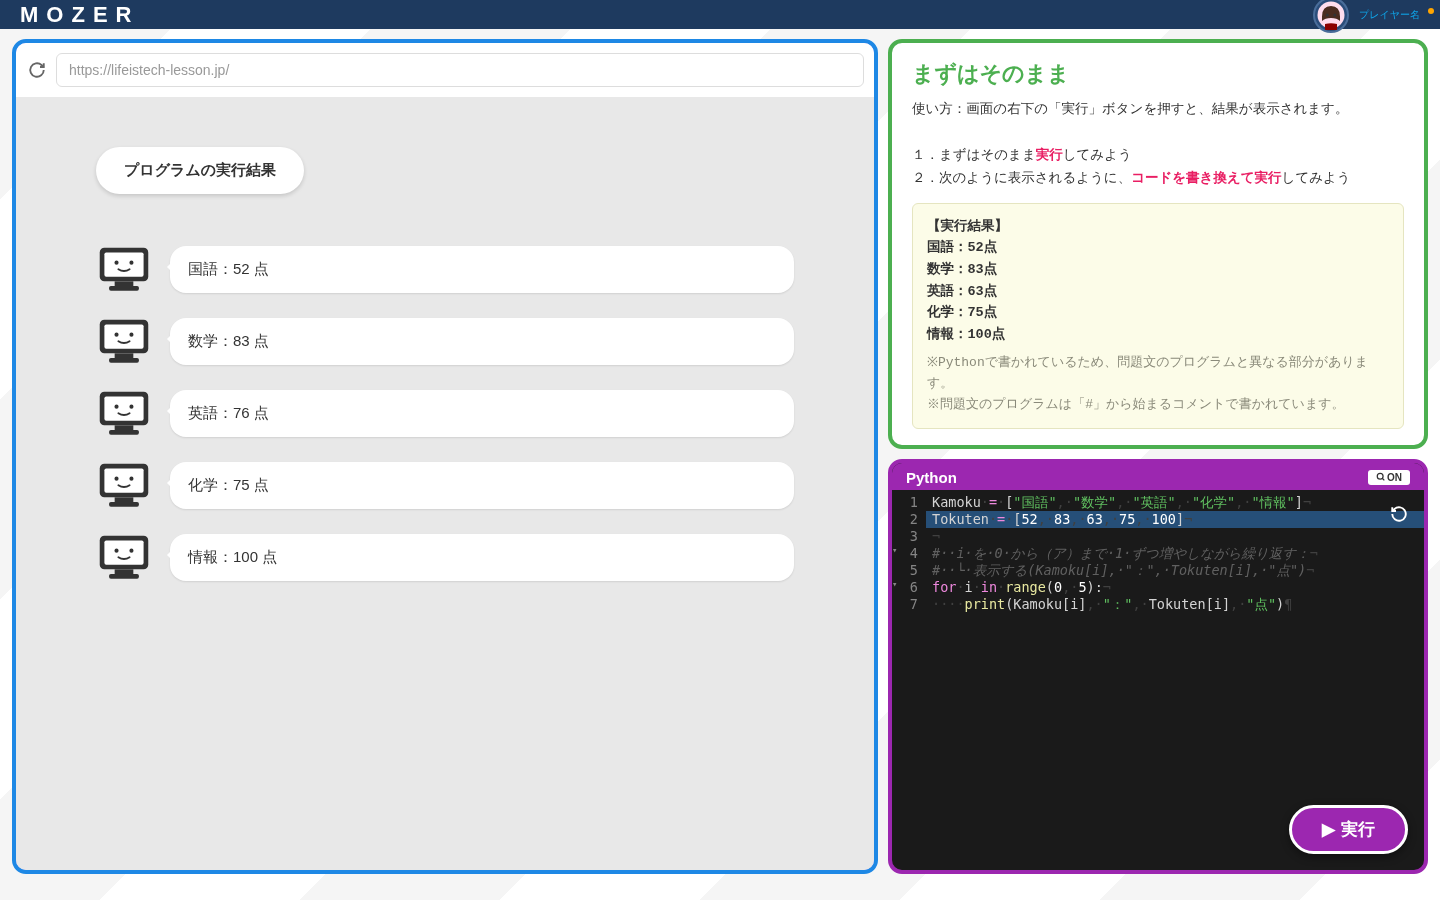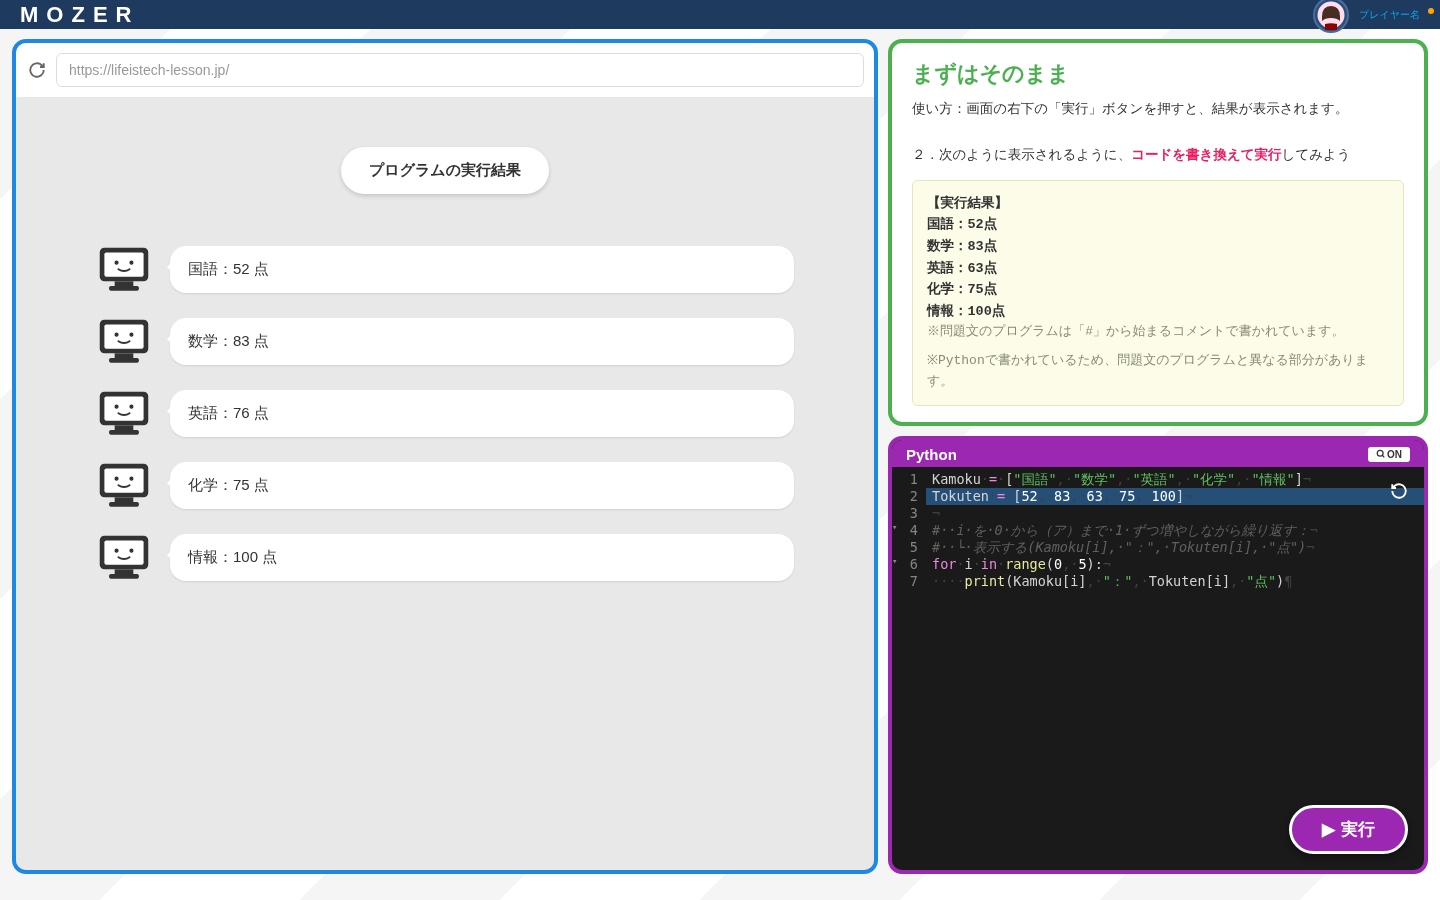--- a/index.html
+++ b/index.html
@@ -85,21 +85,21 @@
       color: #999;
       background: #fff;
     }
     .preview-body {
       flex: 1;
       padding: 50px 80px 20px;
       overflow: auto;
       background: #e8e8e8;
     }
     .result-title-wrap {
-      text-align: center;
+      text-align: left;
       margin-bottom: 50px;
     }
     .result-title {
       display: inline-block;
       background: #ffffff;
       padding: 14px 28px;
       border-radius: 26px;
       font-size: 15px;
       font-weight: 700;
       color: #333;
@@ -373,33 +373,36 @@
     </div>
   </div>
 
   <div class="right-panel">
     <div class="instruction-panel">
       <div class="instruction-title">まずはそのまま</div>
       <div class="instruction-text">
         <div>使い方：画面の右下の「実行」ボタンを押すと、結果が表示されます。</div>
         <br>
         <div>
+          <span>１．まずはそのまま</span><span class="accent">実行</span><span>してみよう</span>
+        </div>
+        <div>
           <span>２．次のように表示されるように、</span><span class="accent">コードを書き換えて実行</span><span>してみよう</span>
         </div>
         <div class="example-box">
           <div style="font-weight:700">【実行結果】</div>
           <div id="example-lines">
               <div style="font-weight: 700;">国語：52点</div>
               <div style="font-weight: 700;">数学：83点</div>
               <div style="font-weight: 700;">英語：63点</div>
               <div style="font-weight: 700;">化学：75点</div>
               <div style="font-weight: 700;">情報：100点</div>
             </div>
+          <div class="example-note">※Pythonで書かれているため、問題文のプログラムと異なる部分があります。</div>
           <div class="example-note" style="margin-top:0">※問題文のプログラムは「#」から始まるコメントで書かれています。</div>
-          <div class="example-note">※Pythonで書かれているため、問題文のプログラムと異なる部分があります。</div>
         </div>
       </div>
     </div>
 
     <div class="editor-panel">
       <div class="editor-header">
         <span>Python</span>
         <span class="zoom-badge">
           <svg width="10" height="10" viewBox="0 0 24 24" fill="none" stroke="currentColor" stroke-width="3">
               <circle cx="10" cy="10" r="7"></circle>

